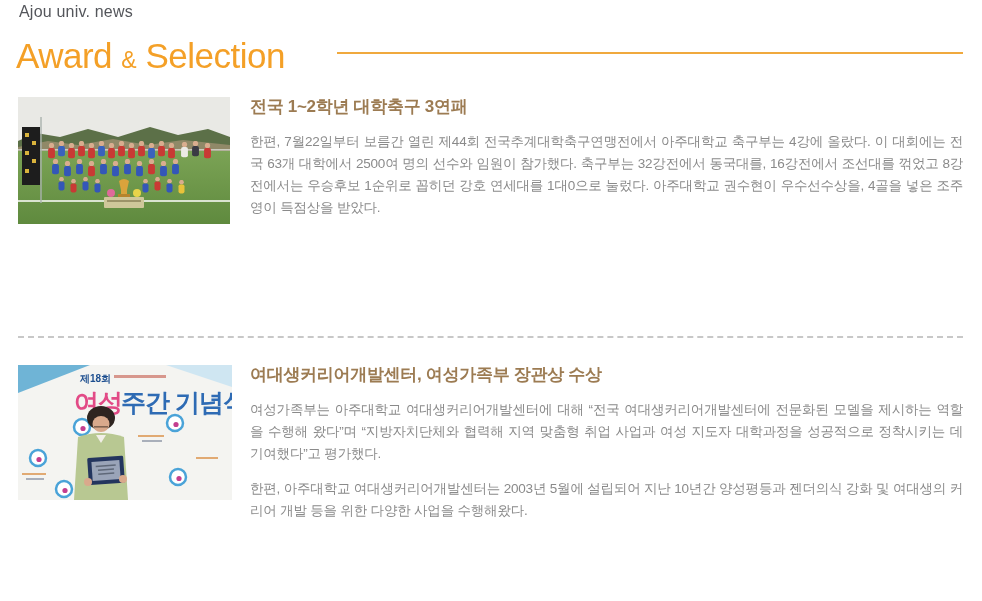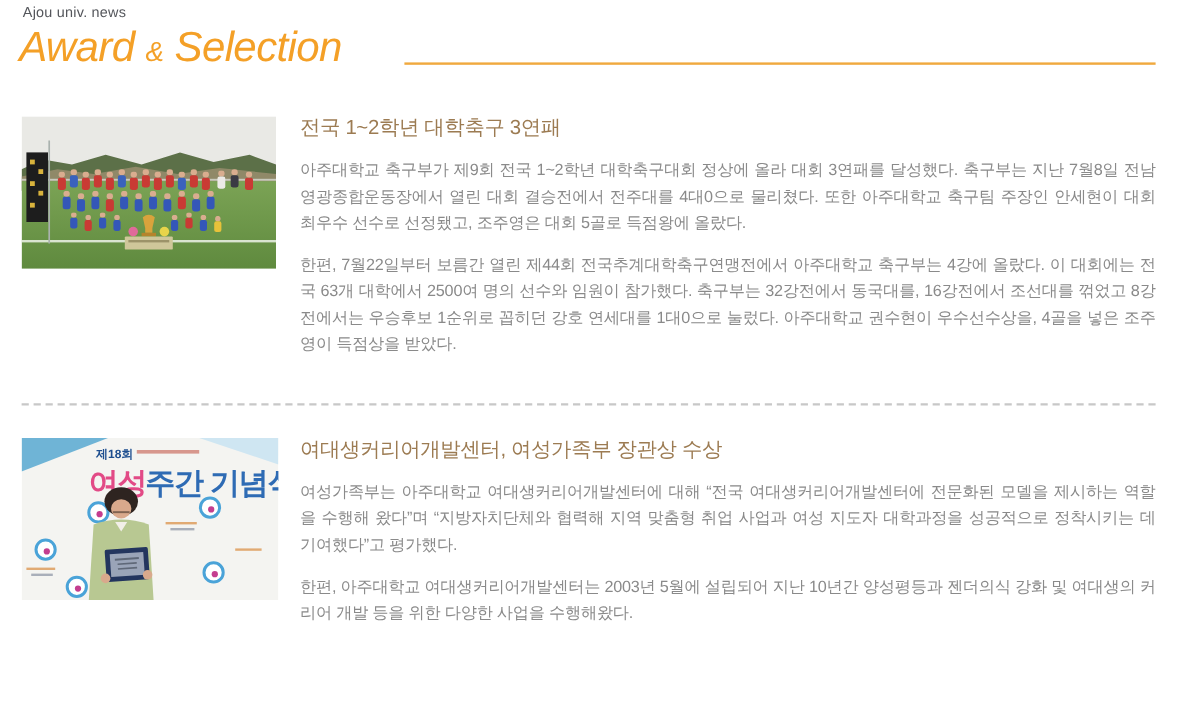--- a/index.html
+++ b/index.html
@@ -1,26 +1,26 @@
 <!DOCTYPE html>
 <html><head>
 <meta charset="utf-8">
 <style>
   html,body{margin:0;padding:0;}
   body{
     width:982px;height:601px;position:relative;background:#ffffff;overflow:hidden;
     font-family:"Liberation Sans","DejaVu Sans",sans-serif;
   }
   .abs{position:absolute;}
-  .eyebrow{left:19px;top:3px;font-size:12px;color:#54565b;letter-spacing:.2px;}
-  .big-title{left:16px;top:20px;font-size:35px;color:#f4a027;letter-spacing:-.5px;font-style:italic;}
+  .eyebrow{left:19px;top:3px;font-size:16px;color:#54565b;letter-spacing:.2px;}
+  .big-title{left:16px;top:36px;font-size:35px;color:#f4a027;letter-spacing:-.5px;}
   .big-title .amp{font-size:23px;}
   .title-rule{left:337px;top:52px;width:626px;height:2px;background:#f0a93e;}
   .thumb{border:0;display:block;}
-  .article-title{font-size:17px;font-weight:normal;color:#9c7b52;letter-spacing:-.3px;}
+  .article-title{font-size:17px;font-weight:bold;color:#9c7b52;letter-spacing:-.3px;}
   .article-body{width:713px;font-size:13.5px;line-height:22px;color:#8a8a8a;text-align:justify;letter-spacing:-.2px;}
   .article-body p{margin:0 0 13px 0;}
   .article-body p.flush{margin-bottom:0;}
   .divider{left:18px;top:336px;width:945px;height:0;border-top:2px dashed #c8c8c8;}
   svg text{font-family:"Liberation Sans","DejaVu Sans",sans-serif;}
 </style>
 </head>
 <body>
 
 <div class="abs eyebrow">Ajou univ. news</div>
@@ -105,21 +105,20 @@
     </g>
     <circle cx="93" cy="96" r="4" fill="#e06a9a"></circle>
     <circle cx="119" cy="96" r="4" fill="#e8d44a"></circle>
     <rect x="86" y="100" width="40" height="11" rx="1" fill="#cfc79a"></rect>
     <rect x="89" y="103" width="34" height="2" fill="#7a6f4a" opacity=".6"></rect>
   </svg>
 </div>
 
 <div class="abs article-title" style="left:250px;top:95px;">전국 1~2학년 대학축구 3연패</div>
 <div class="abs article-body" style="left:250px;top:131px;">
-  <p>아주대학교 축구부가 제9회 전국 1~2학년 대학축구대회 정상에 올라 대회 3연패를 달성했다. 축구부는 지난 7월8일 전남 영광종합운동장에서 열린 대회 결승전에서 전주대를 4대0으로 물리쳤다. 또한 아주대학교 축구팀 주장인 안세현이 대회 최우수 선수로 선정됐고, 조주영은 대회 5골로 득점왕에 올랐다.</p>
   <p>한편, 7월22일부터 보름간 열린 제44회 전국추계대학축구연맹전에서 아주대학교 축구부는 4강에 올랐다. 이 대회에는 전국 63개 대학에서 2500여 명의 선수와 임원이 참가했다. 축구부는 32강전에서 동국대를, 16강전에서 조선대를 꺾었고 8강전에서는 우승후보 1순위로 꼽히던 강호 연세대를 1대0으로 눌렀다. 아주대학교 권수현이 우수선수상을, 4골을 넣은 조주영이 득점상을 받았다.</p>
 </div>
 
 <div class="abs divider"></div>
 
 <div class="abs" style="left:18px;top:365px;border-radius:24px;">
   <svg class="thumb" width="214" height="135" viewBox="0 0 214 135">
     <rect x="0" y="0" width="214" height="135" fill="#f4f4f1"></rect>
     <polygon points="0,0 72,0 0,28" fill="#6fb4d6"></polygon>
     <polygon points="148,0 214,0 214,22" fill="#cfe6f2"></polygon>

